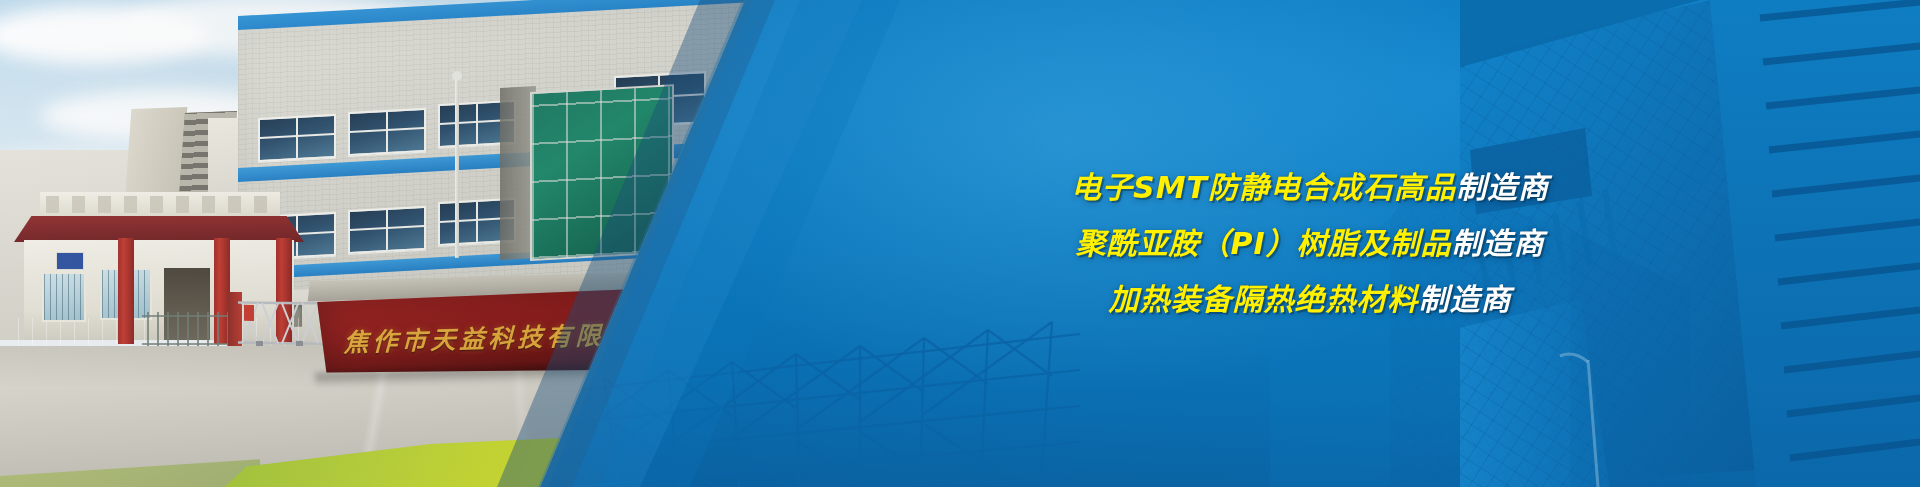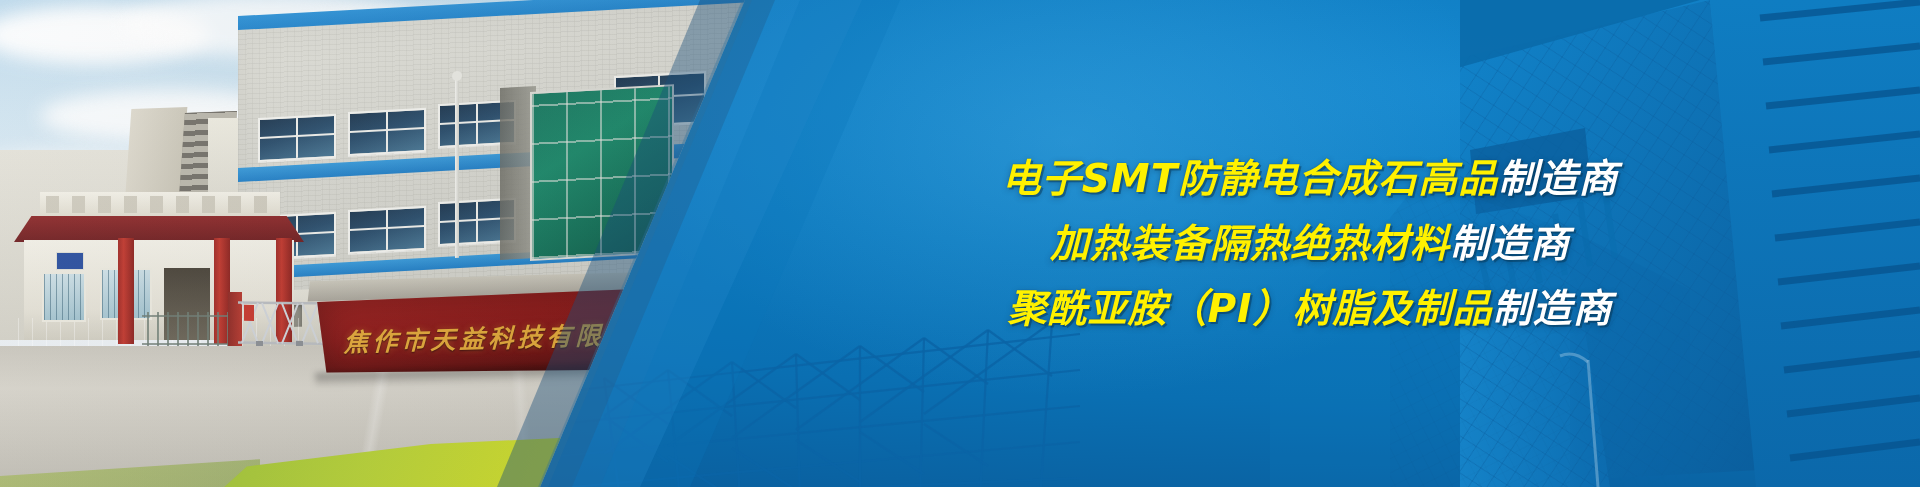--- a/index.html
+++ b/index.html
@@ -304,21 +304,21 @@
   .headlines{
     position:absolute;left:700px;top:0;width:1220px;height:487px;
     display:flex;flex-direction:column;align-items:center;justify-content:center;
     gap:26px;
     pointer-events:none;
   }
   .line{
     white-space:nowrap;
     font-family:"DejaVu Sans","Liberation Sans",sans-serif;
     font-weight:700;font-style:italic;
-    font-size:39px;
+    font-size:30px;
     letter-spacing:1px;
     line-height:1;
     pointer-events:auto;
     text-shadow:
       0 0 1px rgba(6,50,80,.65),
       2px 2px 0 rgba(6,50,80,.45),
       0 2px 6px rgba(0,30,55,.35);
   }
   .hl{color:#fff100;}
   .hw{color:#ffffff;}
@@ -568,22 +568,22 @@
     </svg>
   </div>
 
   <div class="headlines">
 
     <div class="line">
       <span class="hl">电子SMT防静电合成石高品</span><span class="hw">制造商</span>
     </div>
 
     <div class="line">
+      <span class="hl">聚酰亚胺（PI）树脂及制品</span><span class="hw">制造商</span>
+    </div>
+
+    <div class="line">
       <span class="hl">加热装备隔热绝热材料</span><span class="hw">制造商</span>
     </div>
 
-    <div class="line">
-      <span class="hl">聚酰亚胺（PI）树脂及制品</span><span class="hw">制造商</span>
-    </div>
-
   </div>
 
 </div>
 
 </body></html>

